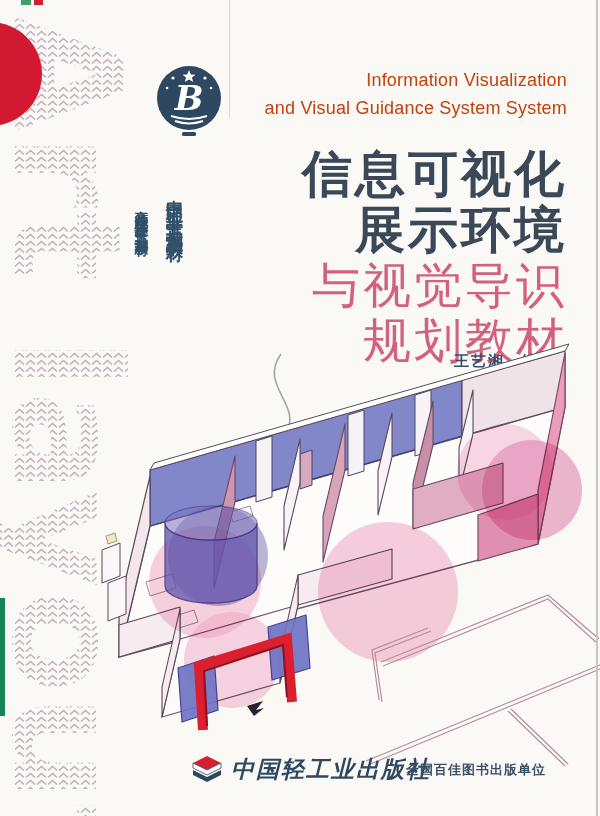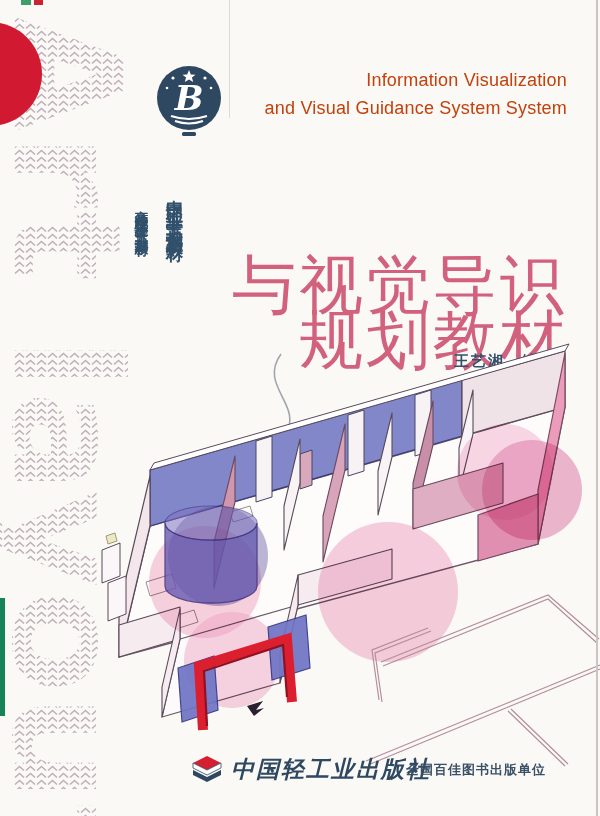--- a/index.html
+++ b/index.html
@@ -27,21 +27,21 @@
   .series-right{left:163px;top:186px;font-size:17px;letter-spacing:3px;height:260px;}
   .series-left{left:132px;top:200px;font-size:13.5px;letter-spacing:2px;height:260px;}
 
   
   .eng-title{
     position:absolute;right:33px;top:66px;text-align:right;
     color:#c2410c;font-size:18px;line-height:28px;letter-spacing:.2px;
   }
   .cn-title{position:absolute;right:33px;text-align:right;letter-spacing:3px;}
   .cn-dark{top:146px;color:#3a4857;font-size:50px;line-height:56px;font-weight:bold;}
-  .cn-pink{top:258px;color:#d2617e;font-size:64px;line-height:55px;font-weight:400;}
+  .cn-pink{top:258px;color:#d2617e;font-size:48px;line-height:55px;font-weight:400;}
   .author-line{
     position:absolute;right:44px;top:352px;text-align:right;
     color:#33506a;font-size:15px;letter-spacing:2px;font-weight:bold;
   }
 
   
   .illustration{position:absolute;left:0;top:330px;width:600px;height:486px;}
 
   
   .footer{position:absolute;left:0;top:748px;width:600px;height:45px;}
@@ -90,20 +90,24 @@
   </svg>
 
   <div class="series-col series-right">中国轻工业「十三五」规划立项教材</div>
   <div class="series-col series-left">高等院校艺术设计「十三五」规划教材</div>
 
   <div class="eng-title">
     <div>Information Visualization</div>
     <div>and Visual Guidance System System</div>
   </div>
 
+  <div class="cn-title cn-dark">
+    <div>信息可视化</div>
+    <div>展示环境</div>
+  </div>
   <div class="cn-title cn-pink">
     <div>与视觉导识</div>
     <div>规划教材</div>
   </div>
 
   <div class="author-line">王艺湘　编著</div>
 
   <svg class="illustration" viewBox="0 0 600 486">
 
     <path d="M281,24 C258,56 303,74 286,104 C272,128 312,134 323,150" fill="none" stroke="#a0a6ad" stroke-width="1.6"></path>

